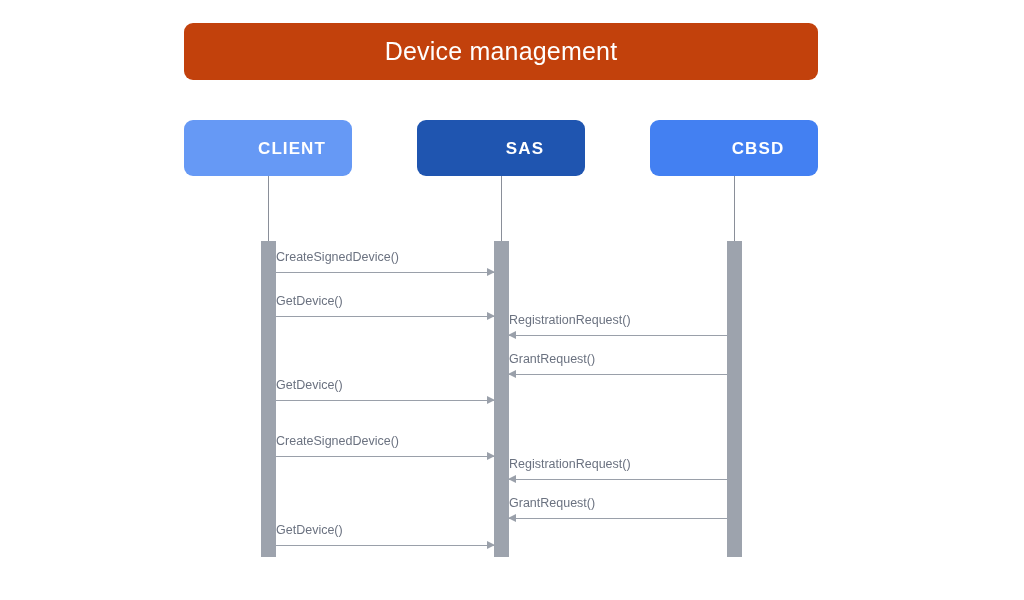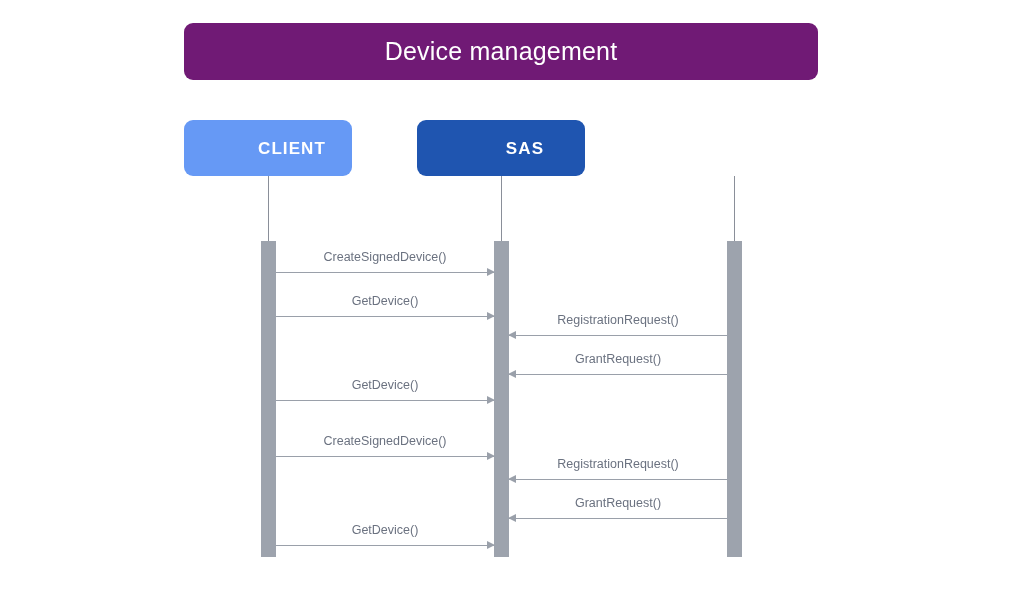--- a/index.html
+++ b/index.html
@@ -25,21 +25,21 @@
   }
 
   
   .title-banner {
     position: absolute;
     left: 184px;
     top: 23px;
     width: 634px;
     height: 57px;
     border-radius: 9px;
-    background: #701a75;
+    background: #c2410c;
     display: flex;
     align-items: center;
     justify-content: center;
     box-sizing: border-box;
   }
   .title-banner .title-text {
     color: #ffffff;
     font-size: 25px;
     font-weight: 400;
     letter-spacing: 0.2px;
@@ -133,21 +133,20 @@
   }
   .message.dir-left .msg-head {
     left: -1px;
     border-right: 8px solid #9aa0aa;
   }
   .message .msg-label {
     position: absolute;
     left: 0;
     width: 100%;
     bottom: 7px;
-    text-align: center;
     color: #6b7280;
     font-size: 12.5px;
     line-height: 1.1;
     white-space: nowrap;
   }
 </style>
 </head>
 <body>
 
 <div id="diagram-canvas">
@@ -155,20 +154,23 @@
   <div class="title-banner">
     <span class="title-text">Device management</span>
   </div>
 
   <div class="participant participant-client">
     <span class="participant-label">CLIENT</span>
   </div>
   <div class="participant participant-sas">
     <span class="participant-label">SAS</span>
   </div>
+  <div class="participant participant-cbsd">
+    <span class="participant-label">CBSD</span>
+  </div>
 
   <div class="lifeline lifeline-client"></div>
   <div class="lifeline lifeline-sas"></div>
   <div class="lifeline lifeline-cbsd"></div>
 
   <div class="activation activation-client"></div>
   <div class="activation activation-sas"></div>
   <div class="activation activation-cbsd"></div>
 
   <div class="message dir-right" style="left:276px; top:272px; width:218px;">

